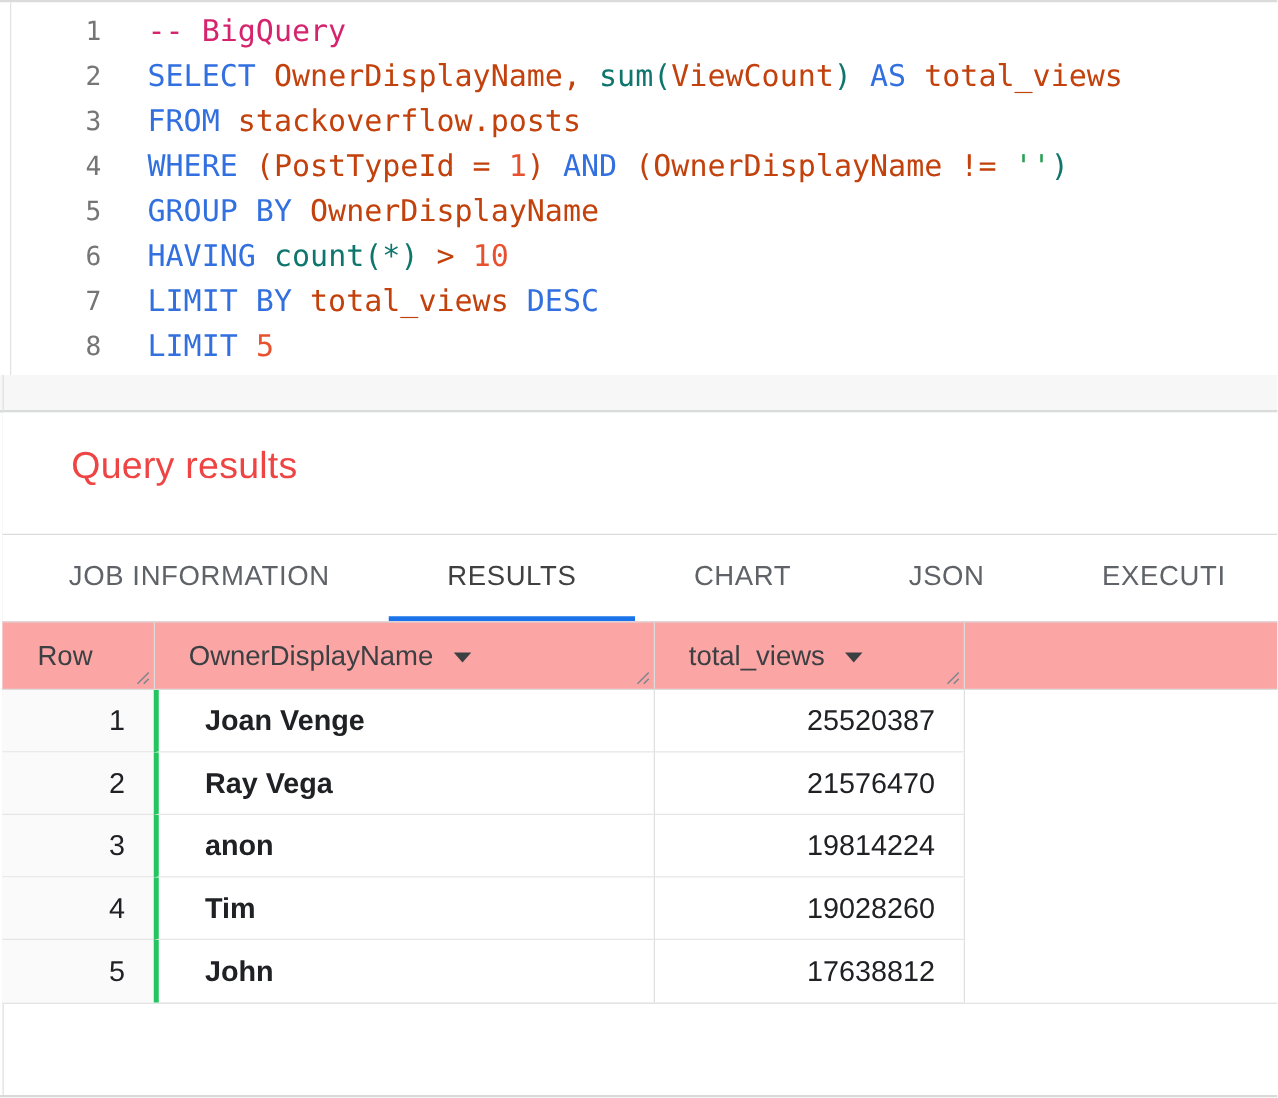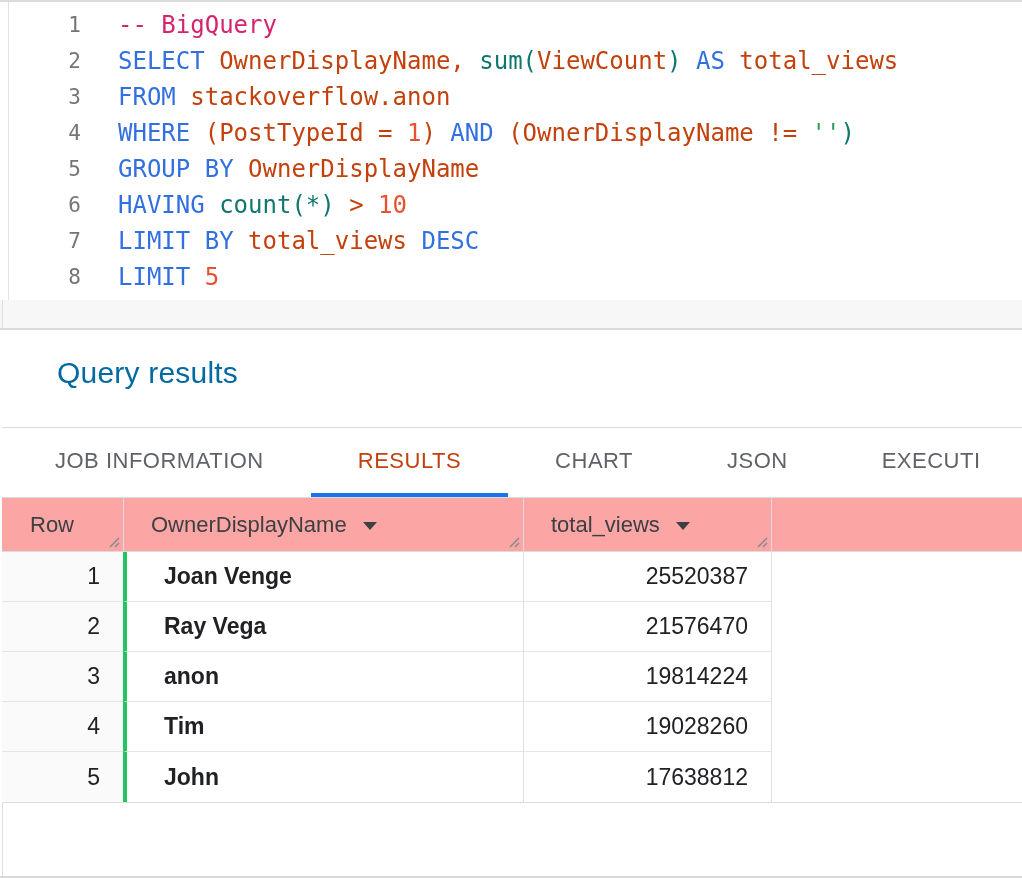--- a/index.html
+++ b/index.html
@@ -19,29 +19,29 @@
   .code .code-line{height:36px;line-height:36px;white-space:pre;}
   .tk-kw{color:#3270DF;} .tk-fn{color:#0f766e;} .tk-id{color:#c2410c;}
   .tk-num{color:#E8512F;} .tk-str{color:#2AA053;} .tk-com{color:#D5236D;}
   .editor-band{position:absolute;top:300px;left:0;width:1022px;height:28px;
                background:#F7F7F7;border-bottom:2px solid #D8DADB;box-sizing:content-box;}
 
   
   .panel-left-border{position:absolute;top:300px;left:2px;width:1px;height:576px;background:#E0E0E0;}
   .title-row{position:absolute;top:330px;left:2px;right:0;height:97px;
              border-bottom:1px solid #DADCE0;background:#fff;display:flex;align-items:center;}
-  .title-row h1{margin:0 0 12px 55px;font-size:30px;font-weight:400;color:#0369a1;letter-spacing:0.2px;}
+  .title-row h1{margin:0 0 12px 55px;font-size:30px;font-weight:400;color:#ef4444;letter-spacing:0.2px;}
 
   
   .tabs{position:absolute;top:428px;left:2px;right:0;height:69px;background:#fff;
         display:flex;align-items:stretch;padding-left:6px;text-align:center;}
   .tab{display:flex;align-items:center;padding:0 47px;cursor:pointer;box-sizing:border-box;
        font-size:22px;font-weight:500;letter-spacing:0.5px;color:#5F6368;white-space:nowrap;
        border-bottom:4px solid transparent;}
-  .tab.active{color:#c2410c;border-bottom-color:#1A73E8;}
+  .tab.active{color:#404040;border-bottom-color:#1A73E8;}
 
   
   .thead{position:absolute;top:497px;left:2px;right:0;height:55px;background:#fca5a5;
          border-top:1px solid #DADCE0;border-bottom:1px solid #DCDCDC;
          display:flex;box-sizing:border-box;}
   .th{position:relative;display:flex;align-items:center;box-sizing:border-box;
       font-size:22px;font-weight:500;color:#3C4043;}
   .th .lbl{white-space:nowrap;}
   .th-row{width:121px;padding-left:28px;}
   .th-owner{width:400px;padding-left:27px;border-left:1px solid #DCDCDC;}
@@ -78,21 +78,21 @@
         <div class="line-num">3</div>
         <div class="line-num">4</div>
         <div class="line-num">5</div>
         <div class="line-num">6</div>
         <div class="line-num">7</div>
         <div class="line-num">8</div>
       </div>
     <div class="code">
         <div class="code-line"><span class="tk-com">-- BigQuery</span></div>
         <div class="code-line"><span class="tk-kw">SELECT</span><span class="tk-id"> OwnerDisplayName, </span><span class="tk-fn">sum(</span><span class="tk-id">ViewCount</span><span class="tk-fn">)</span><span class="tk-id"> </span><span class="tk-kw">AS</span><span class="tk-id"> total_views</span></div>
-        <div class="code-line"><span class="tk-kw">FROM</span><span class="tk-id"> stackoverflow.anon</span></div>
+        <div class="code-line"><span class="tk-kw">FROM</span><span class="tk-id"> stackoverflow.posts</span></div>
         <div class="code-line"><span class="tk-kw">WHERE</span><span class="tk-id"> (PostTypeId = </span><span class="tk-num">1</span><span class="tk-id">) </span><span class="tk-kw">AND</span><span class="tk-id"> (OwnerDisplayName != </span><span class="tk-str">''</span><span class="tk-fn">)</span></div>
         <div class="code-line"><span class="tk-kw">GROUP BY</span><span class="tk-id"> OwnerDisplayName</span></div>
         <div class="code-line"><span class="tk-kw">HAVING</span><span class="tk-id"> </span><span class="tk-fn">count(*)</span><span class="tk-id"> &gt; </span><span class="tk-num">10</span></div>
         <div class="code-line"><span class="tk-kw">LIMIT BY</span><span class="tk-id"> total_views </span><span class="tk-kw">DESC</span></div>
         <div class="code-line"><span class="tk-kw">LIMIT</span><span class="tk-id"> </span><span class="tk-num">5</span></div>
       </div>
   </div>
 
   <div class="editor-band"></div>
   <div class="panel-left-border"></div>

